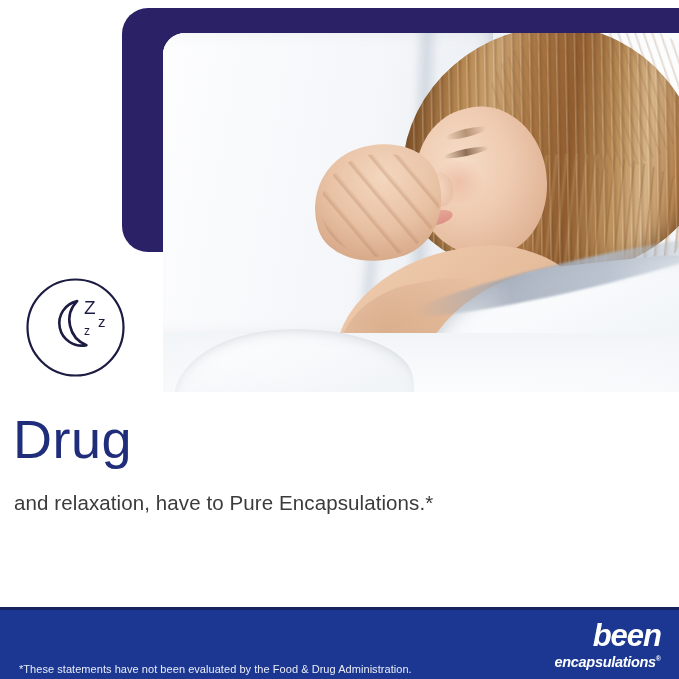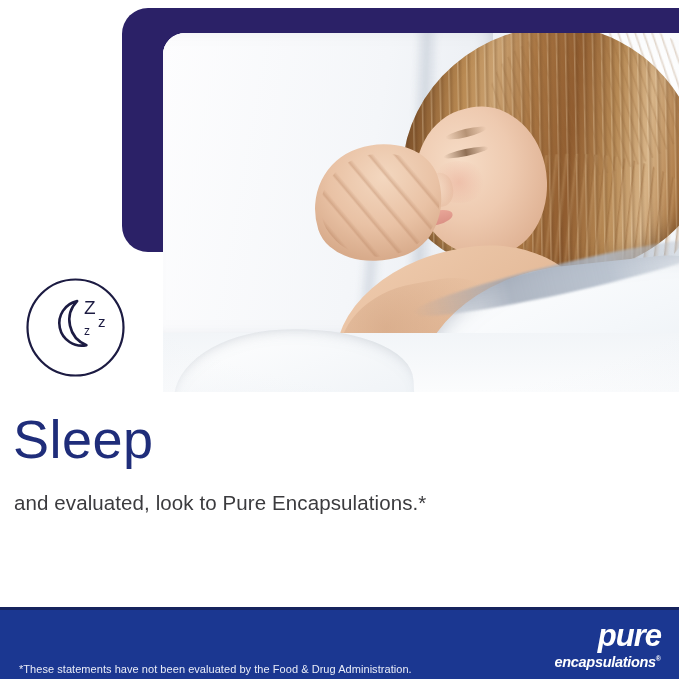--- a/index.html
+++ b/index.html
@@ -362,29 +362,29 @@
 </div>
 
 <svg id="sleep-icon" viewBox="0 0 101 101">
   <circle cx="50.5" cy="50.5" r="48" fill="none" stroke="#1c1b42" stroke-width="2.2"></circle>
   <path d="M57 70.5 A22.5 22.5 0 1 1 57 25.5 A27 27 0 0 0 57 70.5 Z" fill="none" stroke="#1c1b42" stroke-width="2.6" stroke-linejoin="round" transform="rotate(-12 48 48)"></path>
   <text x="59" y="37" font-family="'Liberation Sans', sans-serif" font-size="19" font-weight="400" fill="#1c1b42">Z</text>
   <text x="73" y="50" font-family="'Liberation Sans', sans-serif" font-size="15" font-weight="400" fill="#1c1b42">z</text>
   <text x="59" y="58" font-family="'Liberation Sans', sans-serif" font-size="12" font-weight="400" fill="#1c1b42">z</text>
 </svg>
 
-<div id="title">Sleep</div>
+<div id="title">Drug</div>
 
 <div id="body-copy">
-  <div>and evaluated, look to Pure Encapsulations.*</div>
+  <div>and relaxation, have to Pure Encapsulations.*</div>
 </div>
 
 <div id="footer">
   <div id="disclaimer">
     <div>*These statements have not been evaluated by the Food &amp; Drug Administration.</div>
     
   </div>
 
   <div id="brand-logo">
-    <span id="brand-word">pure</span>
+    <span id="brand-word">been</span>
     <span id="brand-sub-wrap"><span id="brand-sub">encapsulations</span><span id="brand-reg">®</span></span>
   </div>
 </div>
 
 </body></html>

